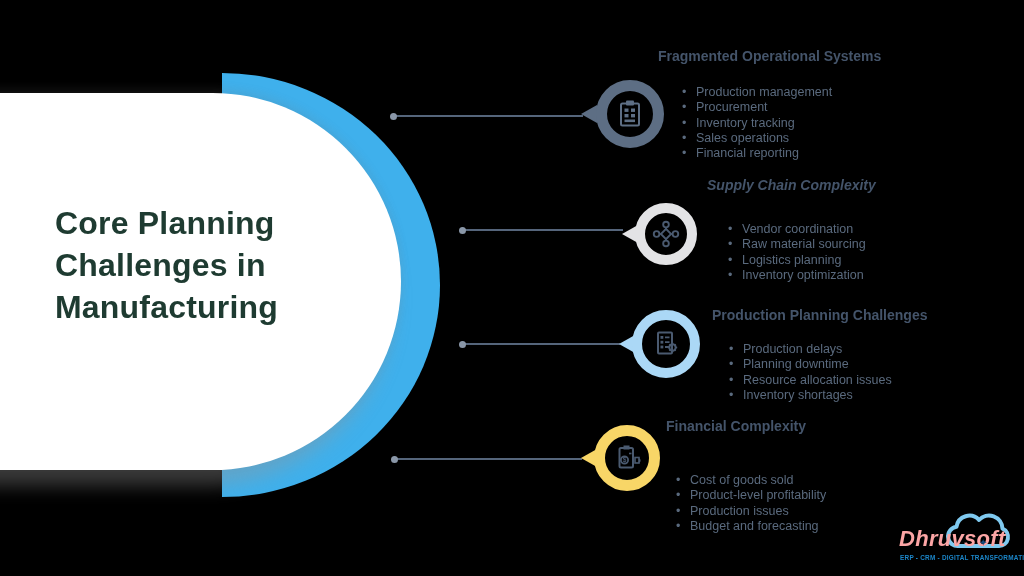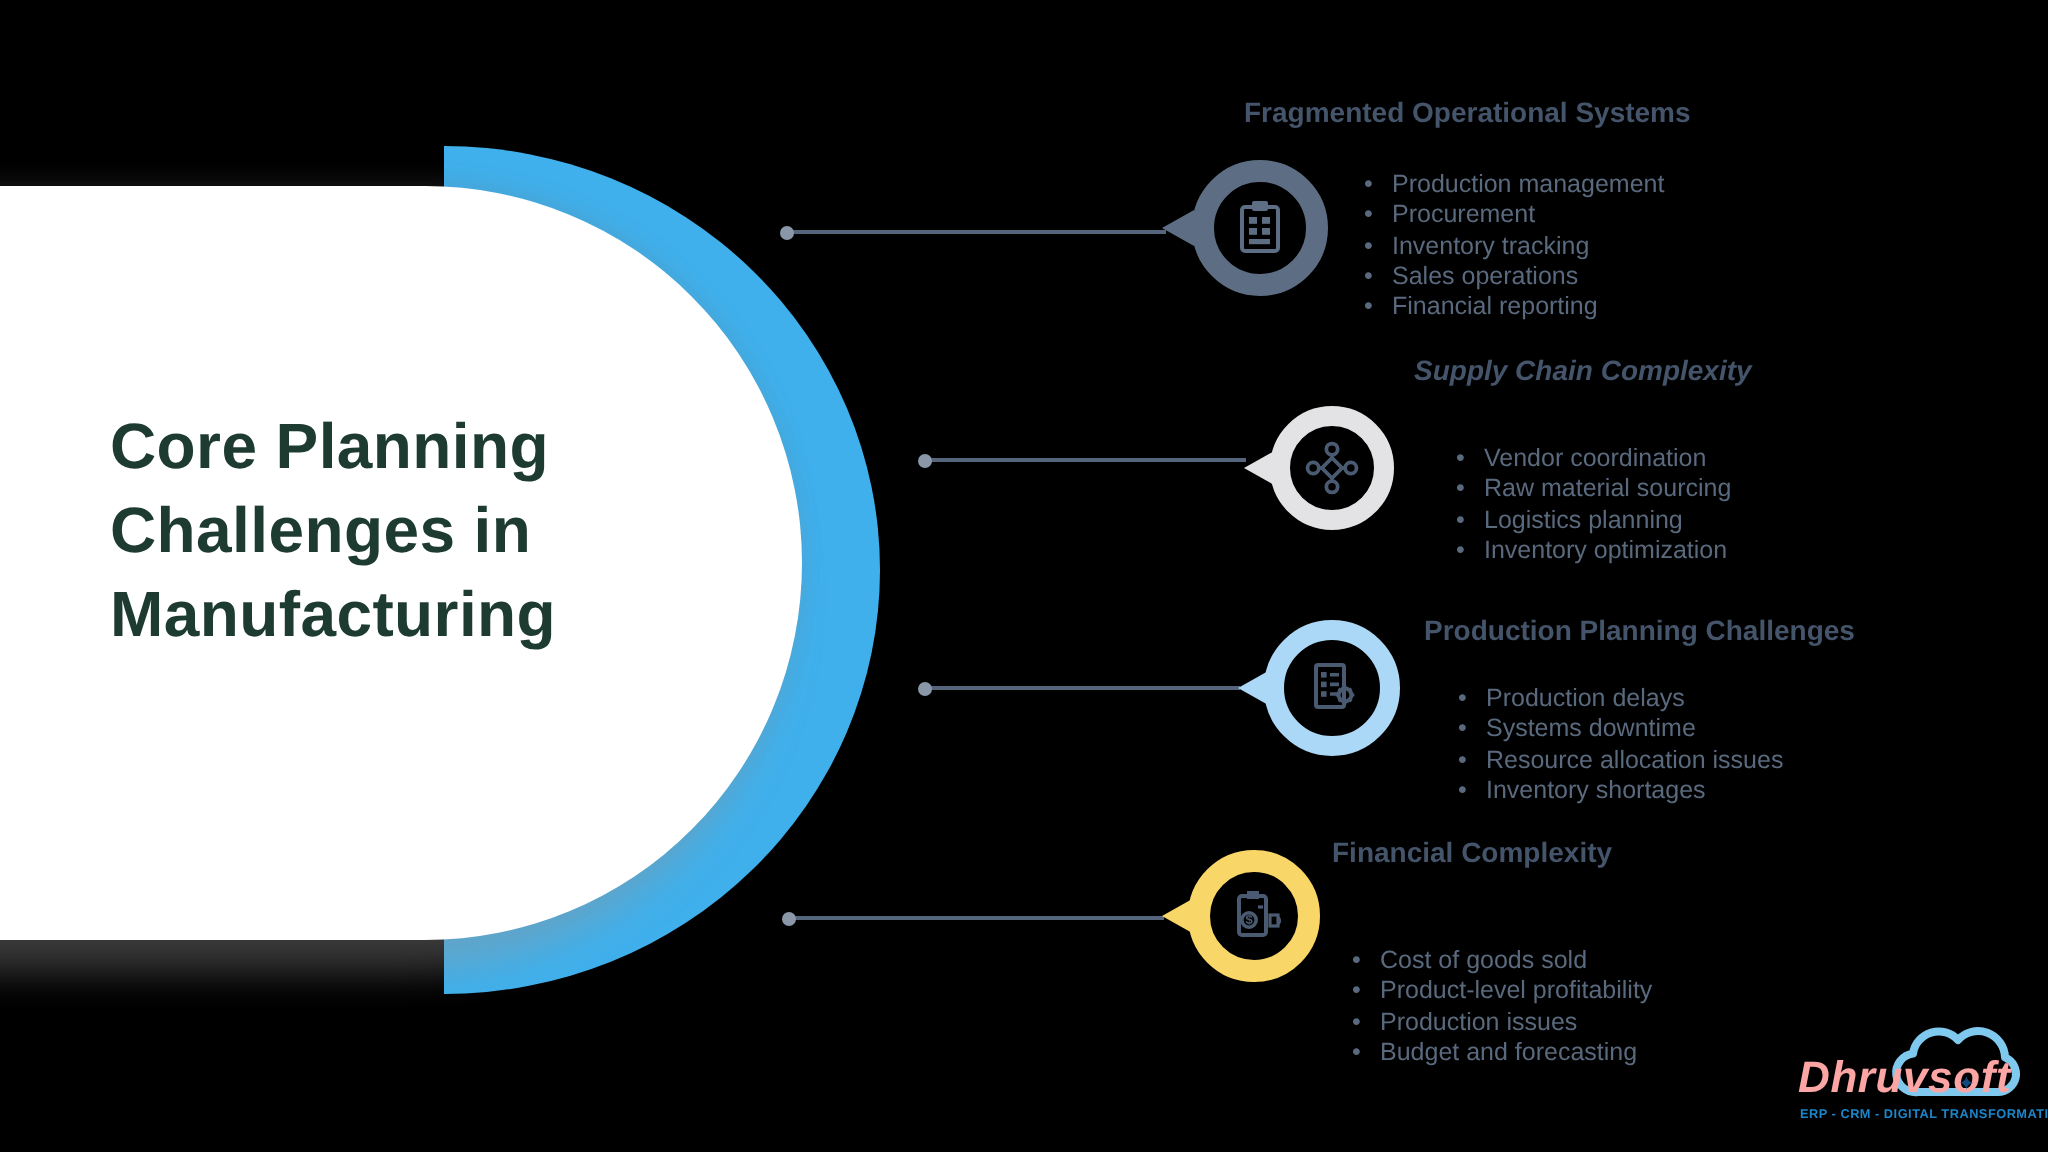--- a/index.html
+++ b/index.html
@@ -135,41 +135,41 @@
         <rect x="13.5" y="4.5" width="6" height="4" fill="#4A5A70"></rect>
         <circle cx="14.5" cy="19" r="3.6" stroke="#4A5A70" stroke-width="1.8"></circle>
         <text x="14.5" y="21.2" font-size="6.5" font-family="Liberation Sans, sans-serif" font-weight="bold" text-anchor="middle" fill="#4A5A70">$</text>
         <path d="M19 12.5h2.5" stroke="#4A5A70" stroke-width="1.6"></path>
         <rect x="25" y="16.5" width="4" height="5.5" stroke="#4A5A70" stroke-width="1.6"></rect>
         <path d="M29 17.8a2 2 0 0 1 0 3.2" stroke="#4A5A70" stroke-width="1.6"></path>
       </svg>
     </span>
   </div>
 
-  <div class="section-header" style="left:622px;top:48px;">Fragmented Operational Systems</div>
+  <div class="section-header" style="left:658px;top:48px;">Fragmented Operational Systems</div>
   <ul class="bullet-list" style="left:670px;top:74px;">
     <li>Production management</li>
     <li>Procurement</li>
     <li>Inventory tracking</li>
     <li>Sales operations</li>
     <li>Financial reporting</li>
   </ul>
 
   <div class="section-header" style="left:707px;top:177px;font-style:italic;">Supply Chain Complexity</div>
   <ul class="bullet-list" style="left:716px;top:211px;">
     <li>Vendor coordination</li>
     <li>Raw material sourcing</li>
     <li>Logistics planning</li>
     <li>Inventory optimization</li>
   </ul>
 
   <div class="section-header" style="left:712px;top:307px;">Production Planning Challenges</div>
   <ul class="bullet-list" style="left:717px;top:331px;">
     <li>Production delays</li>
-    <li>Systems downtime</li>
+    <li>Planning downtime</li>
     <li>Resource allocation issues</li>
     <li>Inventory shortages</li>
   </ul>
 
   <div class="section-header" style="left:666px;top:418px;">Financial Complexity</div>
   <ul class="bullet-list" style="left:664px;top:462px;">
     <li>Cost of goods sold</li>
     <li>Product-level profitability</li>
     <li>Production issues</li>
     <li>Budget and forecasting</li>

